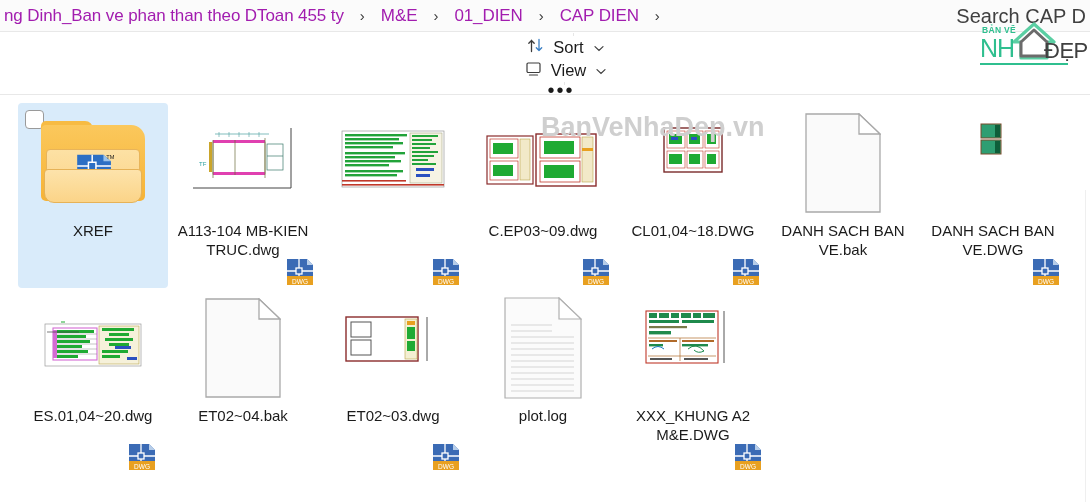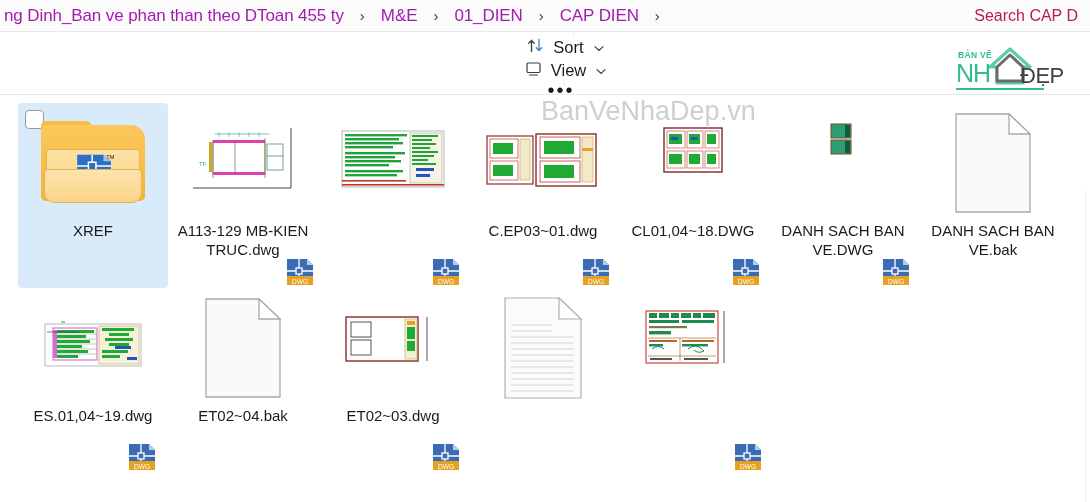--- a/index.html
+++ b/index.html
@@ -29,22 +29,22 @@
   .crumb.first { margin-left: 0; }
   .crumb-sep {
     font-size: 15px; color: #3a3a3a; padding: 0 14px 0 14px;
     line-height: 22px; font-weight: 300;
   }
   .search-box {
     position: absolute; right: 0; top: 0; height: 32px;
     display: flex; align-items: center;
   }
   .search-placeholder {
-    font-size: 16px; color: #be185d; white-space: nowrap;
-    padding-right: 12px;
+    font-size: 20px; color: #404040; white-space: nowrap;
+    padding-right: 4px;
   }
   .addr-underline {
     position: absolute; left: 0; top: 31px; width: 1090px; height: 1px;
     background: #e8e8e8;
   }
 
   
   .toolbar {
     position: absolute; left: 16px; top: 33px; width: 1090px; height: 62px;
     background: #ffffff;
@@ -142,27 +142,27 @@
   }
 
   
   .cadthumb { display:block; }
 
   
   .wm {
     position: absolute; color: #cfcfcf; font-weight: 400;
     pointer-events: none; white-space: nowrap;
   }
-  .wm-top { left: 541px; top: 96px; font-size: 27px; letter-spacing: 0px; }
+  .wm-top { left: 541px; top: 112px; font-size: 27px; letter-spacing: 0px; font-weight: bold; }
   .wm-bottom { left: 336px; top: 460px; font-size: 30px; letter-spacing: 0px; margin-top: 44px; }
 
   
   .logo {
-    position: absolute; right: 24px; top: 22px;
-    width: 110px; height: 46px; margin-top: 25px;
+    position: absolute; right: 0; top: 22px;
+    width: 110px; height: 46px;
   }
   .logo .banve {
     position:absolute; left:2px; top:3px; font-size:8.5px; font-weight:bold;
     color:#2fbf8f; letter-spacing:0.3px;
   }
   .logo .nh {
     position:absolute; left:0px; top:12px; font-size:25px; font-weight:normal;
     color:#2fbf8f; letter-spacing:-1px;
   }
   .logo .dep {
@@ -294,21 +294,21 @@
         <div class="dwgbadge" style="right:4px;bottom:2px;">
           <svg width="28" height="28" viewBox="0 0 28 28">
             <path d="M1 1 H21 L27 7 V27 H1 Z" fill="#3b6bb5"></path>
             <path d="M21 1 L27 7 H21 Z" fill="#b6cde9"></path>
             <path d="M1 13 H27 M13 1 V27" stroke="#ffffff" stroke-width="1.3"></path>
             <rect x="10" y="10" width="6" height="6" fill="#3b6bb5" stroke="#fff" stroke-width="1.3"></rect>
             <rect x="1" y="18" width="26" height="9" fill="#e8a020"></rect>
             <text x="14" y="25.5" font-size="6.5" fill="#ffffff" text-anchor="middle" font-family="'Liberation Sans',sans-serif">DWG</text>
           </svg>
         </div>
-        <div class="label">A113-129 MB-KIEN TRUC.dwg</div>
+        <div class="label">A113-104 MB-KIEN TRUC.dwg</div>
       </div>
 
       <div class="cell">
         <div class="thumb-wrap">
           <svg class="cadthumb" width="110" height="70" viewBox="0 0 110 70">
             <rect x="0" y="0" width="110" height="70" fill="#fff"></rect>
             <rect x="4" y="3" width="102" height="56" fill="none" stroke="#999" stroke-width="0.7"></rect>
             <g fill="#22a33a">
               <rect x="7" y="6" width="62" height="2.4"></rect>
                 <rect x="7" y="10" width="54" height="2.4"></rect>
@@ -382,21 +382,21 @@
         <div class="dwgbadge" style="right:8px;bottom:2px;">
           <svg width="28" height="28" viewBox="0 0 28 28">
             <path d="M1 1 H21 L27 7 V27 H1 Z" fill="#3b6bb5"></path>
             <path d="M21 1 L27 7 H21 Z" fill="#b6cde9"></path>
             <path d="M1 13 H27 M13 1 V27" stroke="#ffffff" stroke-width="1.3"></path>
             <rect x="10" y="10" width="6" height="6" fill="#3b6bb5" stroke="#fff" stroke-width="1.3"></rect>
             <rect x="1" y="18" width="26" height="9" fill="#e8a020"></rect>
             <text x="14" y="25.5" font-size="6.5" fill="#ffffff" text-anchor="middle" font-family="'Liberation Sans',sans-serif">DWG</text>
           </svg>
         </div>
-        <div class="label">C.EP03~01.dwg</div>
+        <div class="label">C.EP03~09.dwg</div>
       </div>
 
       <div class="cell">
         <div class="thumb-wrap">
           <svg class="cadthumb" width="60" height="46" viewBox="0 0 60 46" style="margin-top:-26px;">
             <rect x="1" y="1" width="58" height="44" fill="#fff" stroke="#7a2a2a" stroke-width="1.4"></rect>
             <g stroke="#c0392b" stroke-width="0.6" fill="none">
               <rect x="4" y="4" width="18" height="17"></rect>
                 <rect x="24" y="4" width="16" height="17"></rect>
               <rect x="42" y="4" width="14" height="17"></rect>
@@ -426,48 +426,48 @@
             <rect x="10" y="10" width="6" height="6" fill="#3b6bb5" stroke="#fff" stroke-width="1.3"></rect>
             <rect x="1" y="18" width="26" height="9" fill="#e8a020"></rect>
             <text x="14" y="25.5" font-size="6.5" fill="#ffffff" text-anchor="middle" font-family="'Liberation Sans',sans-serif">DWG</text>
           </svg>
         </div>
         <div class="label">CL01,04~18.DWG</div>
       </div>
 
       <div class="cell">
         <div class="thumb-wrap">
+          <svg width="76" height="100" viewBox="0 0 76 100">
+            <path d="M1 1 H54 L75 21 V99 H1 Z" fill="#fafafa" stroke="#a9a9a9" stroke-width="1.3"></path>
+            <path d="M54 1 L75 21 H54 Z" fill="#ffffff" stroke="#a9a9a9" stroke-width="1.3"></path>
+          </svg>
+        </div>
+        <div class="label">DANH SACH BAN VE.bak</div>
+      </div>
+
+      <div class="cell">
+        <div class="thumb-wrap">
           <svg width="26" height="34" viewBox="0 0 26 34" style="margin-top:-46px;">
             <rect x="1" y="1" width="20" height="14" fill="#2e9e72" stroke="#7a4a2a" stroke-width="1"></rect>
             <rect x="1" y="17" width="20" height="14" fill="#2e9e72" stroke="#7a4a2a" stroke-width="1"></rect>
             <rect x="15" y="2" width="5" height="12" fill="#0e5e3a"></rect>
             <rect x="15" y="18" width="5" height="12" fill="#0e5e3a"></rect>
           </svg>
         </div>
         <div class="dwgbadge" style="right:8px;bottom:2px;">
           <svg width="28" height="28" viewBox="0 0 28 28">
             <path d="M1 1 H21 L27 7 V27 H1 Z" fill="#3b6bb5"></path>
             <path d="M21 1 L27 7 H21 Z" fill="#b6cde9"></path>
             <path d="M1 13 H27 M13 1 V27" stroke="#ffffff" stroke-width="1.3"></path>
             <rect x="10" y="10" width="6" height="6" fill="#3b6bb5" stroke="#fff" stroke-width="1.3"></rect>
             <rect x="1" y="18" width="26" height="9" fill="#e8a020"></rect>
             <text x="14" y="25.5" font-size="6.5" fill="#ffffff" text-anchor="middle" font-family="'Liberation Sans',sans-serif">DWG</text>
           </svg>
         </div>
         <div class="label">DANH SACH BAN VE.DWG</div>
-      </div>
-
-      <div class="cell">
-        <div class="thumb-wrap">
-          <svg width="76" height="100" viewBox="0 0 76 100">
-            <path d="M1 1 H54 L75 21 V99 H1 Z" fill="#fafafa" stroke="#a9a9a9" stroke-width="1.3"></path>
-            <path d="M54 1 L75 21 H54 Z" fill="#ffffff" stroke="#a9a9a9" stroke-width="1.3"></path>
-          </svg>
-        </div>
-        <div class="label">DANH SACH BAN VE.bak</div>
       </div>
 
       <div class="cell">
         <div class="thumb-wrap">
           <svg class="cadthumb" width="104" height="60" viewBox="0 0 104 60">
             <rect x="0" y="0" width="104" height="60" fill="#fff"></rect>
             <rect x="4" y="6" width="96" height="42" fill="none" stroke="#9a9a9a" stroke-width="0.7"></rect>
             <rect x="12" y="10" width="44" height="32" fill="none" stroke="#d36bd3" stroke-width="1.1"></rect>
             <g fill="#1faa33">
               <rect x="15" y="12" width="38" height="3"></rect>
@@ -503,21 +503,21 @@
         <div class="dwgbadge" style="right:12px;bottom:2px;">
           <svg width="28" height="28" viewBox="0 0 28 28">
             <path d="M1 1 H21 L27 7 V27 H1 Z" fill="#3b6bb5"></path>
             <path d="M21 1 L27 7 H21 Z" fill="#b6cde9"></path>
             <path d="M1 13 H27 M13 1 V27" stroke="#ffffff" stroke-width="1.3"></path>
             <rect x="10" y="10" width="6" height="6" fill="#3b6bb5" stroke="#fff" stroke-width="1.3"></rect>
             <rect x="1" y="18" width="26" height="9" fill="#e8a020"></rect>
             <text x="14" y="25.5" font-size="6.5" fill="#ffffff" text-anchor="middle" font-family="'Liberation Sans',sans-serif">DWG</text>
           </svg>
         </div>
-        <div class="label">ES.01,04~19.dwg</div>
+        <div class="label">ES.01,04~20.dwg</div>
       </div>
 
       <div class="cell">
         <div class="thumb-wrap">
           <svg width="76" height="100" viewBox="0 0 76 100">
             <path d="M1 1 H54 L75 21 V99 H1 Z" fill="#fafafa" stroke="#a9a9a9" stroke-width="1.3"></path>
             <path d="M54 1 L75 21 H54 Z" fill="#ffffff" stroke="#a9a9a9" stroke-width="1.3"></path>
           </svg>
         </div>
         <div class="label">ET02~04.bak</div>
@@ -565,20 +565,21 @@
                 <path d="M7 58 H70"></path>
                 <path d="M7 64 H70"></path>
                 <path d="M7 70 H70"></path>
               <path d="M7 76 H70"></path>
                 <path d="M7 82 H70"></path>
                 <path d="M7 88 H70"></path>
                 <path d="M7 94 H70"></path>
             </g>
           </svg>
         </div>
+        <div class="label">plot.log</div>
       </div>
 
       <div class="cell">
         <div class="thumb-wrap">
           <svg class="cadthumb" width="98" height="62" viewBox="0 0 98 62" style="margin-top:-16px;">
             <rect x="2" y="2" width="72" height="52" fill="#fff" stroke="#c0392b" stroke-width="1.1"></rect>
             <g fill="#1f8a4c">
               <rect x="5" y="4" width="8" height="5"></rect>
                 <rect x="15" y="4" width="10" height="5"></rect>
               <rect x="27" y="4" width="8" height="5"></rect>
@@ -617,20 +618,21 @@
         <div class="dwgbadge" style="right:6px;bottom:2px;">
           <svg width="28" height="28" viewBox="0 0 28 28">
             <path d="M1 1 H21 L27 7 V27 H1 Z" fill="#3b6bb5"></path>
             <path d="M21 1 L27 7 H21 Z" fill="#b6cde9"></path>
             <path d="M1 13 H27 M13 1 V27" stroke="#ffffff" stroke-width="1.3"></path>
             <rect x="10" y="10" width="6" height="6" fill="#3b6bb5" stroke="#fff" stroke-width="1.3"></rect>
             <rect x="1" y="18" width="26" height="9" fill="#e8a020"></rect>
             <text x="14" y="25.5" font-size="6.5" fill="#ffffff" text-anchor="middle" font-family="'Liberation Sans',sans-serif">DWG</text>
           </svg>
         </div>
+        <div class="label">XXX_KHUNG A2 M&amp;E.DWG</div>
       </div>
 
     </div>
     <div class="scroll-sliver"></div>
   </div>
 
   <div class="wm wm-top">BanVeNhaDep.vn</div>
   <div class="wm wm-bottom">Bản quyền © BanVeNhaDep.vn</div>
 
   <div class="logo">

